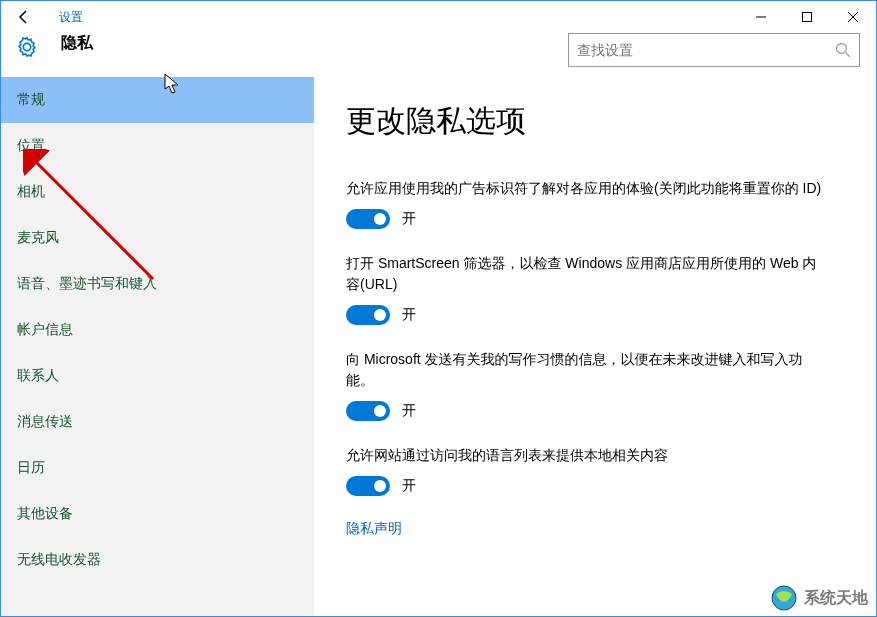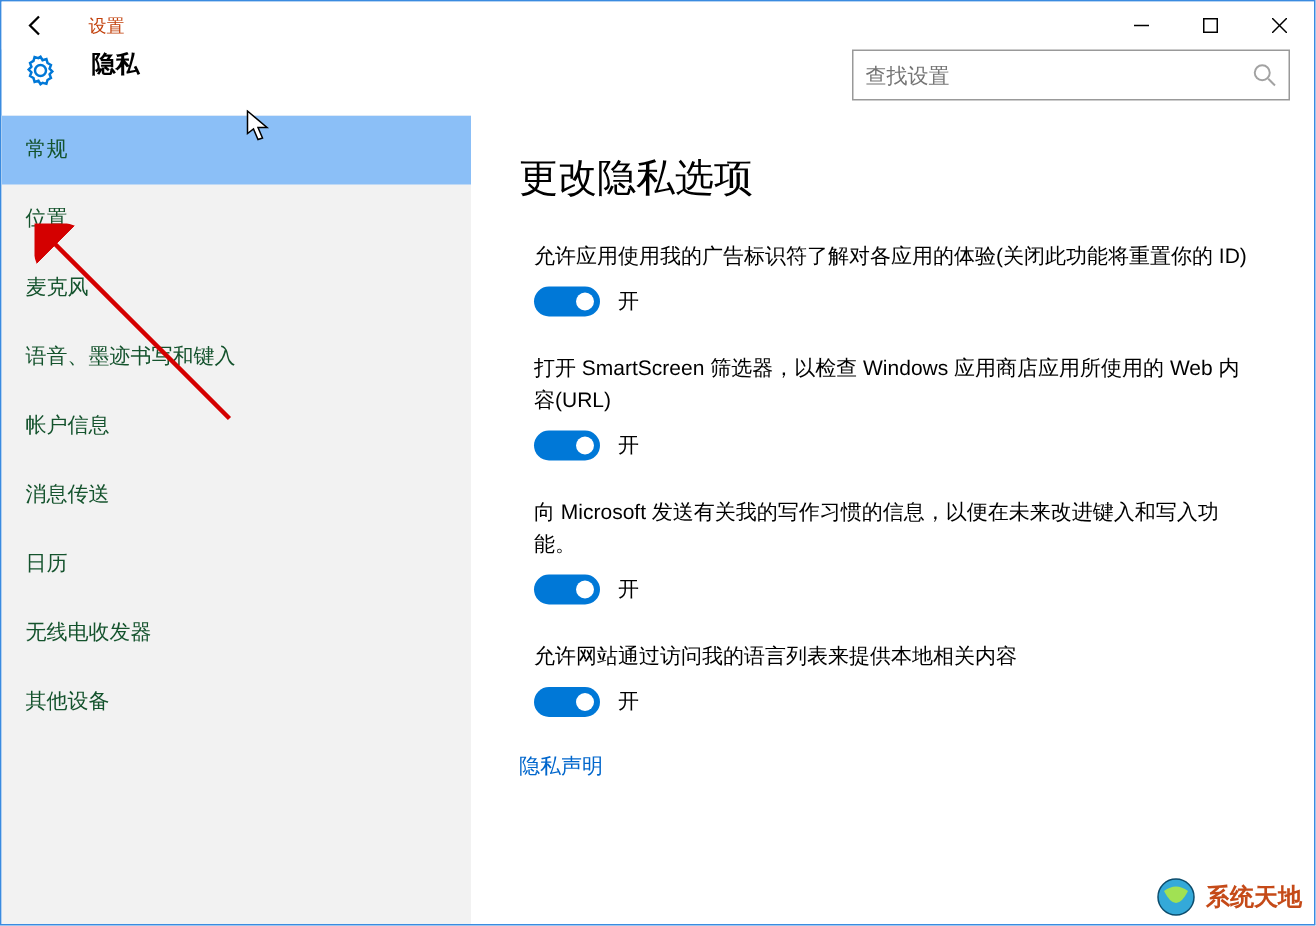--- a/index.html
+++ b/index.html
@@ -1,52 +1,52 @@
 <!DOCTYPE html>
 <html><head>
 <meta charset="utf-8">
 <style>
 * { margin: 0; padding: 0; box-sizing: border-box; font-family: "Microsoft YaHei", "Segoe UI", sans-serif; }
 body { width: 877px; height: 617px; background: #fff; border: 1px solid #3a8be0; overflow: hidden; position: relative; }
 
 .titlebar { height: 32px; display: flex; align-items: center; background: #fff; }
 .titlebar .back { width: 46px; height: 32px; display: flex; align-items: center; justify-content: center; font-size: 18px; color: #000; }
-.titlebar .title { font-size: 12px; color: #c2410c; padding-left: 12px; }
+.titlebar .title { font-size: 12px; color: #0369a1; padding-left: 12px; }
 .titlebar .spacer { flex: 1; }
 .titlebar .ctrl { width: 46px; height: 32px; display: flex; align-items: center; justify-content: center; }
 .titlebar .ctrl svg { width: 10px; height: 10px; }
 
 .header { height: 44px; display: flex; padding: 0 12px; }
 .header .gear { width: 28px; height: 28px; display: flex; align-items: center; justify-content: center; color: #0078d7; }
 .header .htitle { font-size: 16px; font-weight: 600; margin-left: 20px; }
 .header .spacer { flex: 1; }
 .searchbox { width: 292px; height: 34px; border: 1px solid #999; display: flex; align-items: center; padding: 0 8px; margin-right: 4px; }
 .searchbox input { flex: 1; border: none; outline: none; font-size: 14px; background: transparent; color: #ec4899; }
 .searchbox .sicon { width: 16px; height: 16px; opacity: 0.6; }
 
 .body { display: flex; height: calc(100% - 76px); }
 .sidebar { width: 313px; background: #f2f2f2; overflow-y: auto; }
 .sidebar .item { height: 46px; display: flex; align-items: center; padding-left: 16px; font-size: 14px; color: #14532d; cursor: pointer; }
 .sidebar .item.selected { background: #8bbff7; }
 
 .content { flex: 1; padding: 24px 32px; overflow-y: auto; }
-.content h1 { font-size: 26px; font-weight: 400; margin-bottom: 24px; }
-.setting { margin-bottom: 24px; margin-left: 10px; }
+.content h1 { font-size: 30px; font-weight: 400; margin-bottom: 36px; }
+.setting { margin-bottom: 24px; }
 .setting .desc { font-size: 14px; color: #000; line-height: 1.5; margin-bottom: 10px; max-width: 480px; }
 .toggle-row { display: flex; align-items: center; gap: 12px; }
 .toggle { width: 44px; height: 20px; background: #0078d7; border-radius: 10px; position: relative; cursor: pointer; }
 .toggle .knob { width: 12px; height: 12px; background: #fff; border-radius: 50%; position: absolute; top: 4px; right: 4px; }
 .toggle-label { font-size: 14px; }
 .link { color: #0066cc; font-size: 14px; display: block; margin-bottom: 16px; cursor: pointer; }
 
 .cursor { position: absolute; left: 163px; top: 72px; pointer-events: none; z-index: 100; }
 .arrow-annotation { position: absolute; left: 22px; top: 148px; pointer-events: none; z-index: 99; }
 .watermark { position: absolute; right: 8px; bottom: 4px; display: flex; align-items: center; gap: 6px; opacity: 0.95; }
 .watermark .globe { width: 28px; height: 28px; }
-.watermark .wtext { font-size: 16px; font-weight: 700; color: #c2410c; }
+.watermark .wtext { font-size: 16px; font-weight: 700; color: #737373; }
 </style>
 </head>
 <body>
 
 <div class="titlebar">
   <div class="back">
     <svg width="16" height="16" viewBox="0 0 16 16">
         <path d="M10 2 L4 8 L10 14" stroke="#000" stroke-width="1.5" fill="none"></path>
       </svg>
   </div>
@@ -89,39 +89,45 @@
 
 <div class="body">
   <div class="sidebar">
     <div class="item selected">
         <span>常规</span>
       </div>
     <div class="item">
         <span>位置</span>
       </div>
     <div class="item">
+        <span>相机</span>
+      </div>
+    <div class="item">
         <span>麦克风</span>
       </div>
     <div class="item">
         <span>语音、墨迹书写和键入</span>
       </div>
     <div class="item">
         <span>帐户信息</span>
       </div>
     <div class="item">
+        <span>联系人</span>
+      </div>
+    <div class="item">
         <span>消息传送</span>
       </div>
     <div class="item">
         <span>日历</span>
       </div>
     <div class="item">
-        <span>无线电收发器</span>
+        <span>其他设备</span>
       </div>
     <div class="item">
-        <span>其他设备</span>
+        <span>无线电收发器</span>
       </div>
   </div>
 
   <div class="content">
     <h1>更改隐私选项</h1>
 
     <div class="setting">
       <div class="desc">允许应用使用我的广告标识符了解对各应用的体验(关闭此功能将重置你的 ID)</div>
       <div class="toggle-row">
         <div class="toggle">

